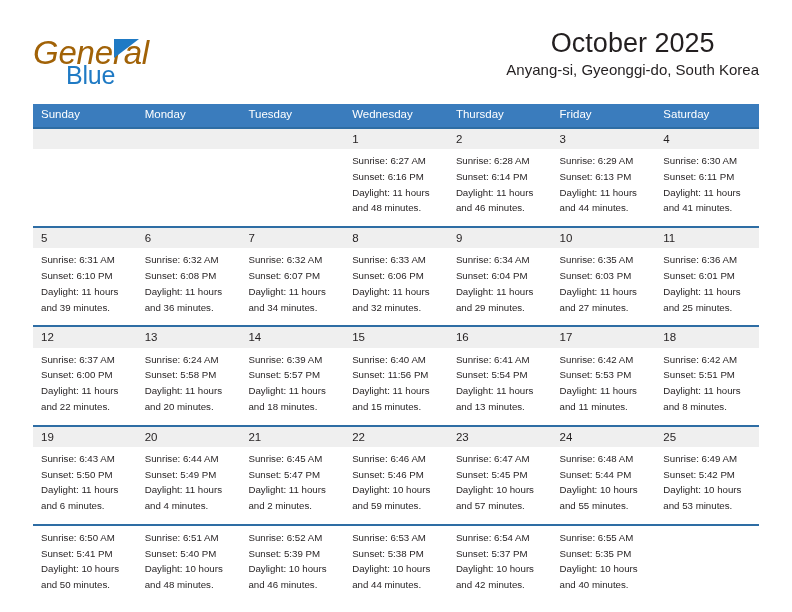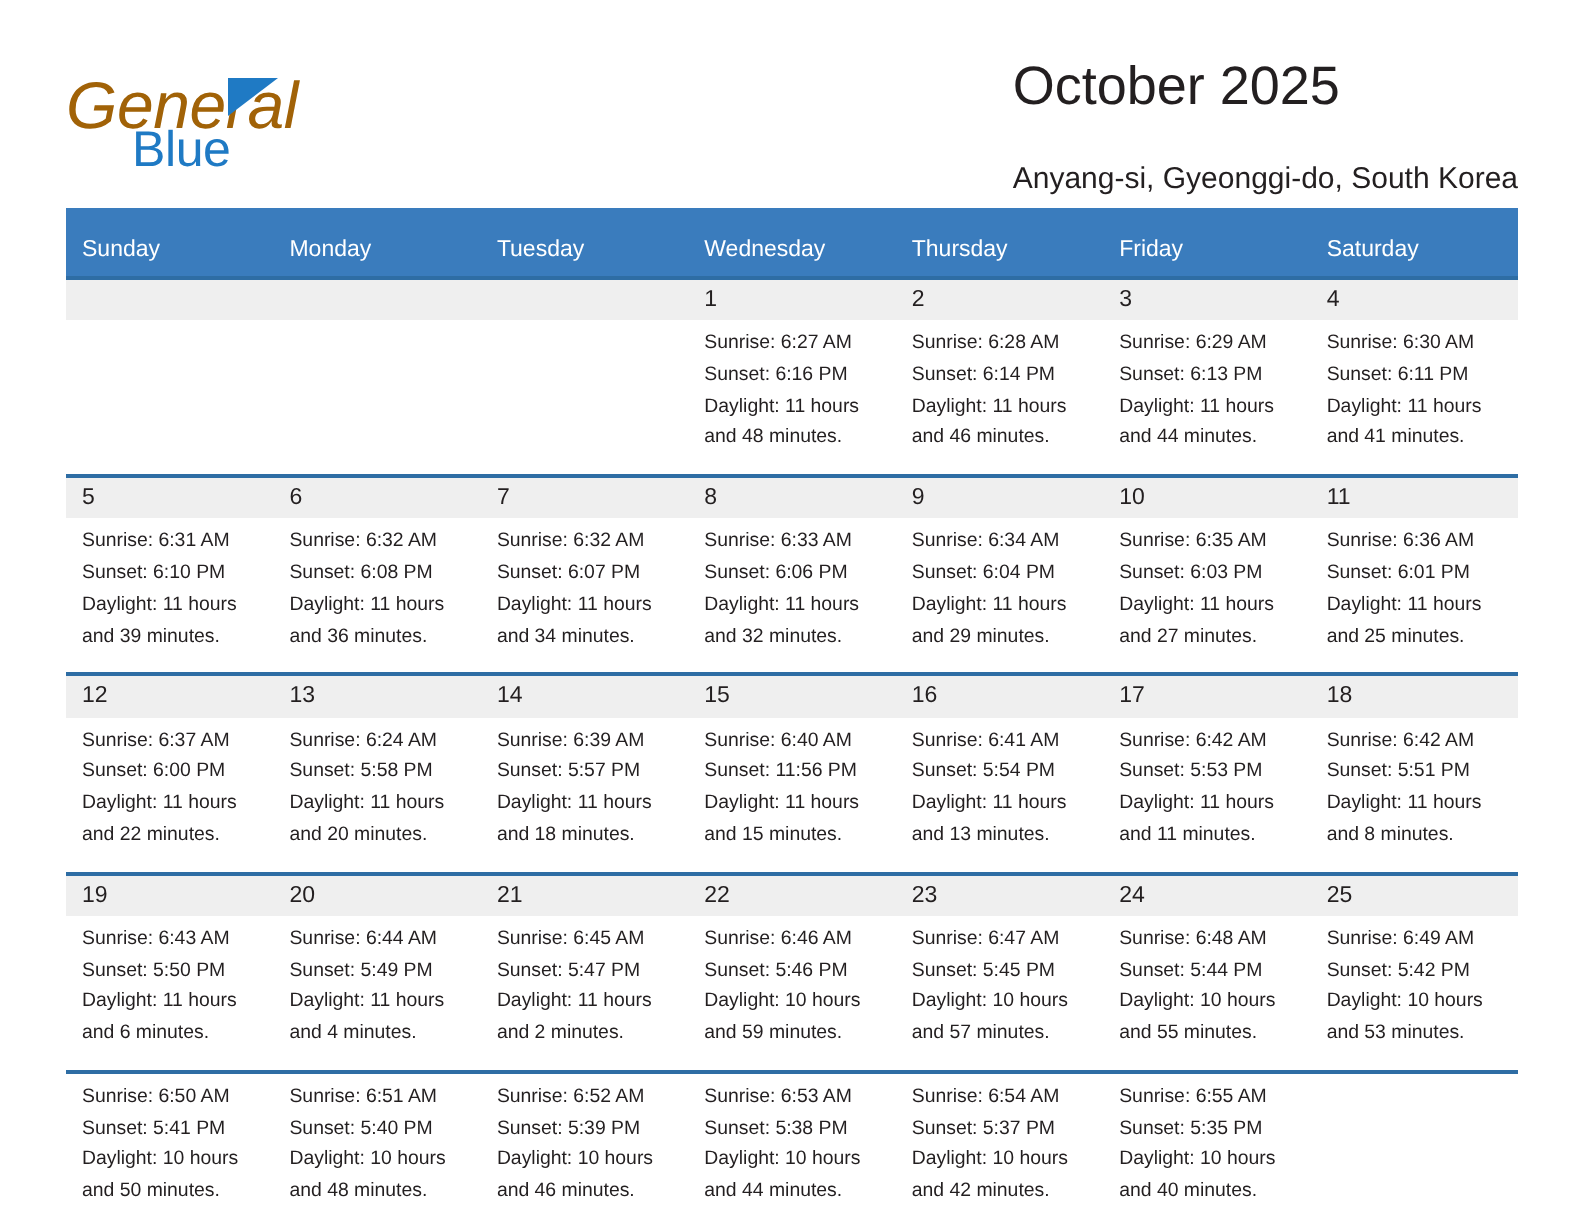--- a/index.html
+++ b/index.html
@@ -60,50 +60,50 @@
     font-size: 25px;
     color: #1f7ac4;
     margin-left: 33px;
     margin-top: 1px;
     letter-spacing: -0.2px;
   }
   .title-block {
     position: absolute;
     right: 0;
     top: 0;
-    text-align: left;
+    text-align: center;
   }
   .cal-title {
     font-size: 27px;
     color: #231f20;
     line-height: 1.15;
     white-space: nowrap;
   }
   .cal-subtitle {
     font-size: 15px;
     color: #231f20;
-    margin-top: 22px;
+    margin-top: 2px;
     white-space: nowrap;
   }
 
   
   .calendar {
     position: absolute;
     left: 33px;
     top: 104px;
     width: 726px;
   }
   .dow-row {
     display: flex;
     background: #3a7cbd;
   }
   .dow {
     flex: 1 1 0;
     box-sizing: border-box;
-    padding: 15px 0 5px 8px;
+    padding: 4px 0 5px 8px;
     font-size: 11.5px;
     color: #ffffff;
     line-height: 1.2;
   }
   .week {
     border-top: 2px solid #2e6da4;
   }
   .week:first-of-type {
     border-top: 2px solid #2e6da4;
   }

